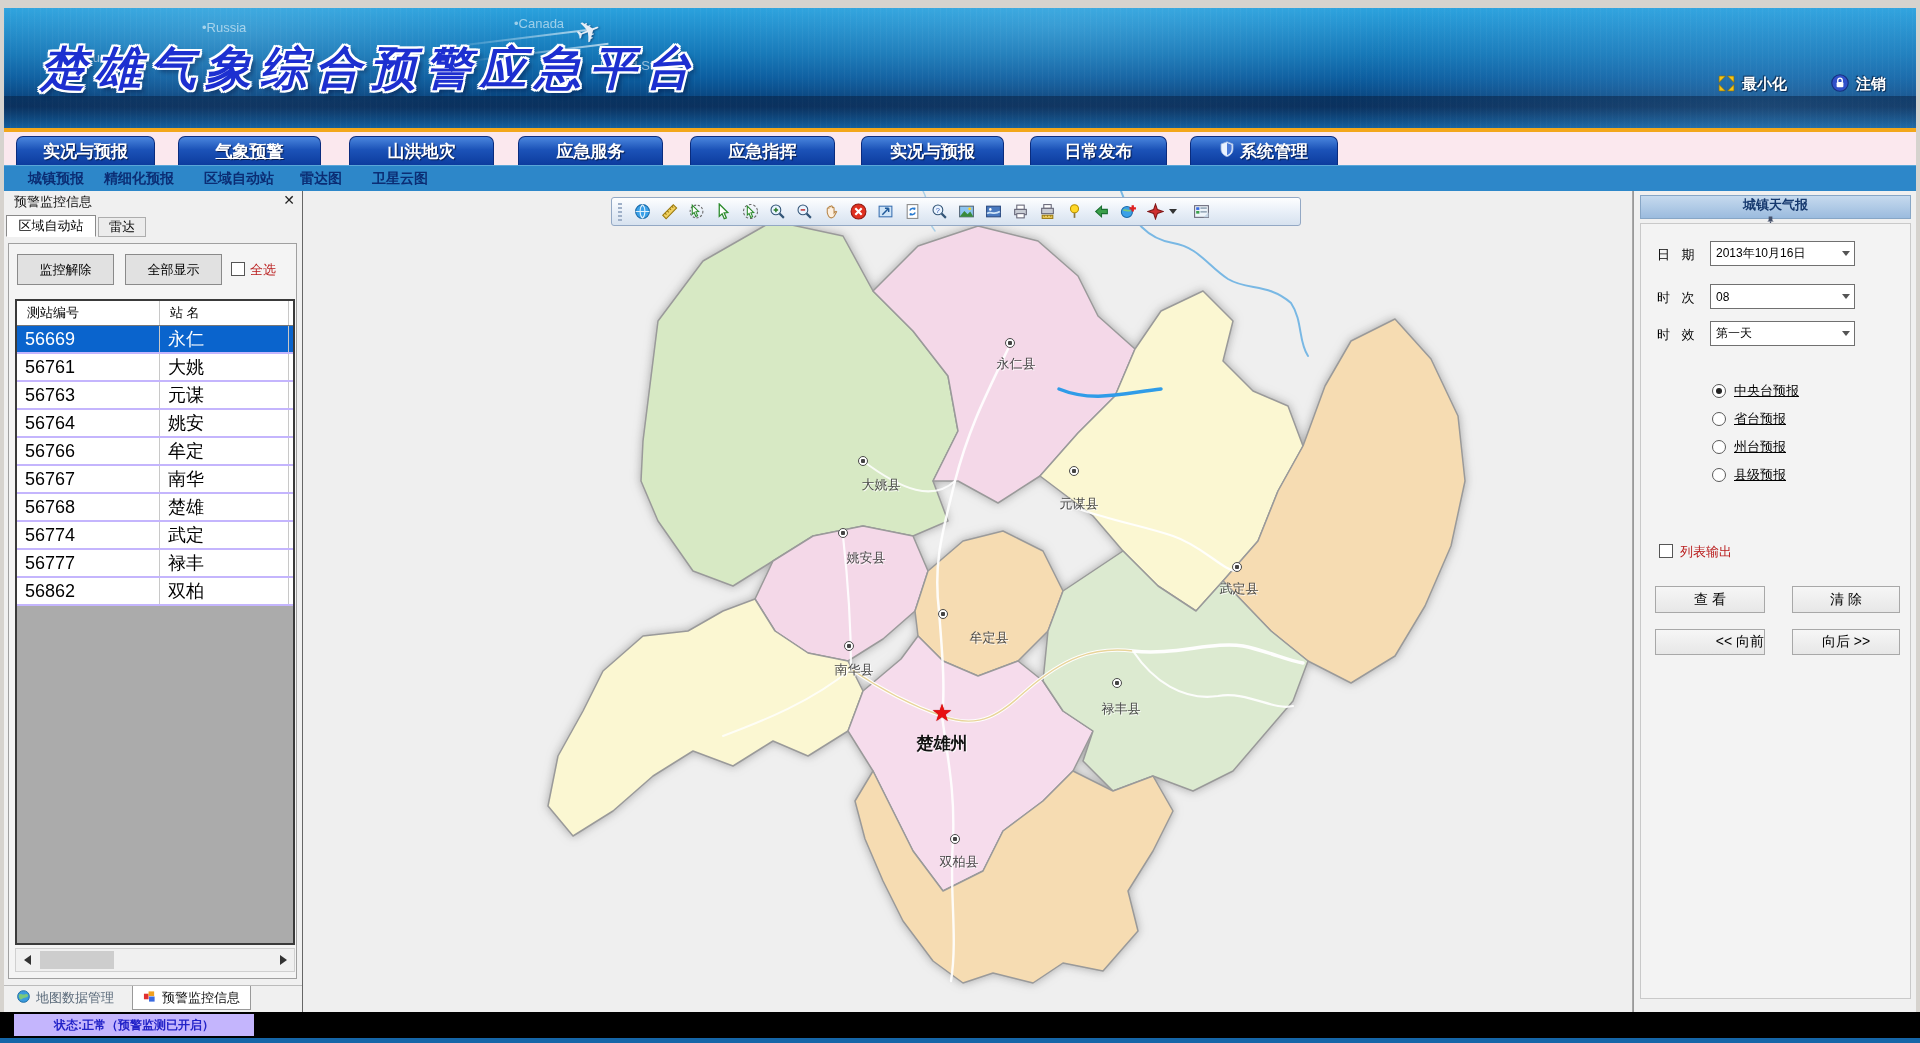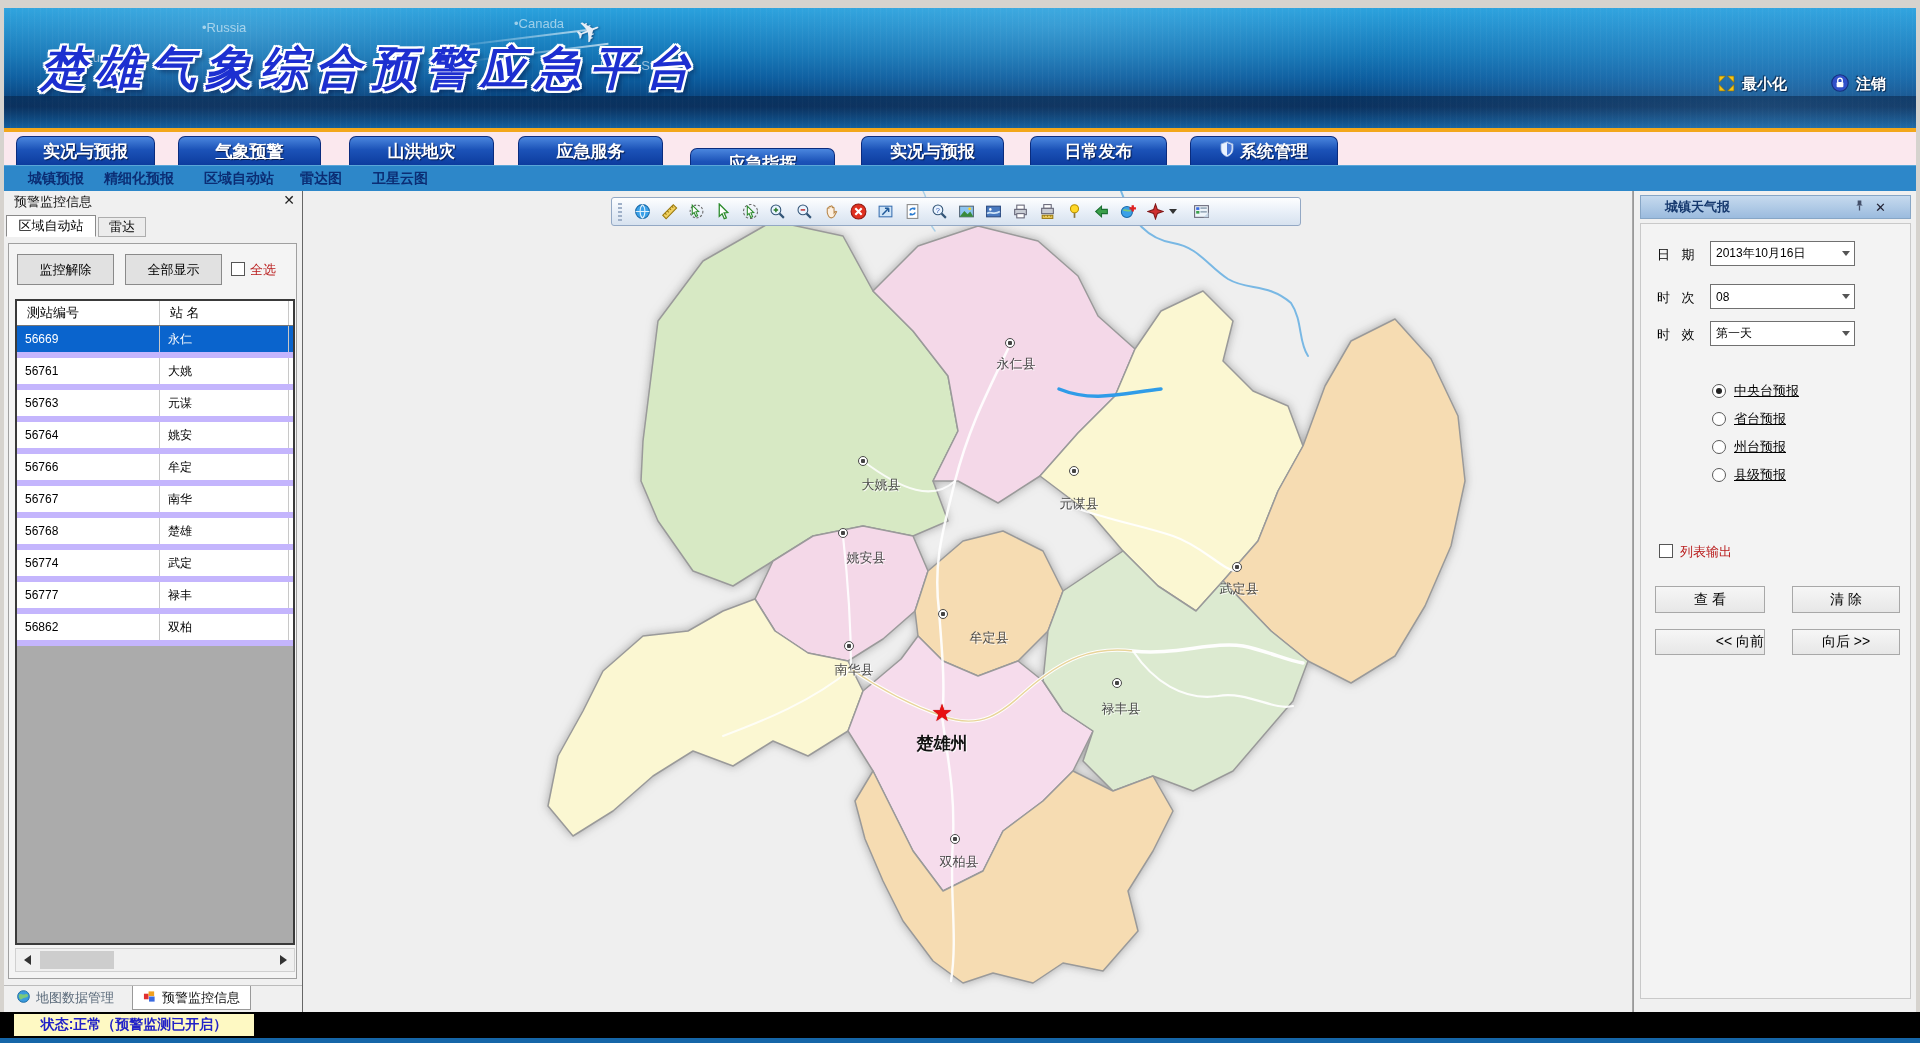--- a/index.html
+++ b/index.html
@@ -55,21 +55,21 @@
   .wbtn{position:absolute;background:#e1e1e1;border:1px solid #8a8a8a;font-size:13px;color:#000;
     display:flex;align-items:center;justify-content:center;cursor:pointer;box-sizing:border-box;}
   .cbx{position:absolute;width:14px;height:14px;background:#fff;border:1px solid #555;box-sizing:border-box;cursor:pointer;}
   .cbx-label{position:absolute;font-size:13px;color:#b91c1c;}
   #station-table{left:6px;top:55px;width:280px;height:646px;border:2px solid #3a3a3a;background:#ababab;
     box-sizing:border-box;overflow:hidden;}
   #station-table table{border-collapse:collapse;width:100%;table-layout:fixed;background:#fff;}
   #station-table th{font-weight:normal;text-align:left;font-size:13px;color:#000;background:#fff;
     border-bottom:1px solid #777;height:24px;padding:0 0 0 10px;border-right:1px solid #c8c8c8;
     overflow:hidden;white-space:nowrap;}
-  #station-table td{font-size:12px;color:#000;height:26px;padding:0 12px 0 8px;border-bottom:6px solid #c4b5fd;
+  #station-table td{font-size:18px;color:#000;height:26px;padding:0 12px 0 8px;border-bottom:2px solid #c4b5fd;
     border-right:1px solid #c8c8c8;overflow:hidden;white-space:nowrap;cursor:default;}
   #station-table tr.sel td{background:#0a64cd;color:#fff;}
   .col1{width:132px;} .col2{width:118px;} .col3{width:26px;}
   #lp-hscroll{left:6px;top:704px;width:280px;height:24px;background:#f0f0f0;border:1px solid #d0d0d0;box-sizing:border-box;}
   .scroll-arrow{position:absolute;top:2px;width:18px;height:18px;display:flex;align-items:center;justify-content:center;cursor:pointer;}
   .tri-l{width:0;height:0;border-top:5px solid transparent;border-bottom:5px solid transparent;border-right:7px solid #333;}
   .tri-r{width:0;height:0;border-top:5px solid transparent;border-bottom:5px solid transparent;border-left:7px solid #333;}
   #lp-thumb{left:24px;top:2px;width:74px;height:18px;background:#cdcdcd;cursor:pointer;}
   #bottom-tabs{left:0;top:794px;width:298px;height:27px;background:#f0f0f0;border-top:1px solid #bbb;}
   .btab{position:absolute;top:0;height:24px;display:flex;align-items:center;gap:6px;font-size:13px;
@@ -91,40 +91,40 @@
     text-shadow:1px 1px 0 rgba(255,255,255,.9);white-space:nowrap;pointer-events:none;}
   .county-label.major{font-size:17px;font-weight:bold;color:#111;}
   .town-marker{position:absolute;width:10px;height:10px;transform:translate(-50%,-50%);border:1.5px solid #4a4a4a;
     border-radius:50%;background:radial-gradient(circle at 50% 50%, #444 0 2px, #fff 2.5px);box-sizing:border-box;pointer-events:none;}
   #chuxiong-star{position:absolute;transform:translate(-50%,-50%);font-size:24px;color:#e81010;
     text-shadow:0 0 1px #900;pointer-events:none;}
 
   
   #right-panel{left:1633px;top:191px;width:283px;height:821px;background:#f0f0f0;border-left:1px solid #999;box-sizing:border-box;}
   #rp-header{left:6px;top:4px;width:271px;height:24px;background:linear-gradient(180deg,#c6daee,#9bbbde);
-    border:1px solid #87a6c6;display:flex;align-items:center;box-sizing:border-box;padding:0 24px;}
+    border:1px solid #87a6c6;display:flex;align-items:center;box-sizing:border-box;padding:0 24px;flex-direction:column;}
   #rp-title{font-size:13px;font-weight:bold;color:#16396e;flex:1;}
   #rp-box{left:6px;top:32px;width:271px;height:776px;background:#f3f3f3;border:1px solid #c9c9c9;box-sizing:border-box;}
   .rp-label{position:absolute;font-size:13px;color:#000;letter-spacing:4px;}
   .combo{position:absolute;height:25px;background:#fff;border:1px solid #707070;box-sizing:border-box;
     display:flex;align-items:center;cursor:pointer;}
   .combo .val{flex:1;font-size:12px;color:#000;padding-left:5px;white-space:nowrap;overflow:hidden;}
   .combo .dd{width:16px;display:flex;align-items:center;justify-content:center;}
   .dd-tri{width:0;height:0;border-left:4px solid transparent;border-right:4px solid transparent;border-top:5px solid #555;}
   .radio-row{position:absolute;display:flex;align-items:center;gap:8px;cursor:pointer;text-decoration:underline;}
   .radio{width:14px;height:14px;border:1px solid #5a5a5a;border-radius:50%;background:#fff;box-sizing:border-box;position:relative;}
   .radio.checked:after{content:"";position:absolute;left:3px;top:3px;width:6px;height:6px;border-radius:50%;background:#222;}
   .radio-label{font-size:13px;color:#000;}
   .rp-btn{position:absolute;background:linear-gradient(180deg,#f6f6f6,#e7e7e7);border:1px solid #a8a8a8;
     font-size:14px;color:#000;display:flex;align-items:center;justify-content:center;cursor:pointer;box-sizing:border-box;}
 
   
   #status-bar{left:0;top:1012px;width:1920px;height:26px;background:#000;}
-  #status-badge{left:14px;top:2px;width:240px;height:22px;background:#fef9c3;display:flex;align-items:center;
-    justify-content:center;font-size:14px;font-weight:bold;color:#2222c8;}
+  #status-badge{left:14px;top:2px;width:240px;height:22px;background:#c4b5fd;display:flex;align-items:center;
+    justify-content:center;font-size:12px;font-weight:bold;color:#2222c8;}
   #bottom-line{left:0;top:1038px;width:1920px;height:5px;background:#1566a8;}
 </style>
 </head>
 <body>
 
 <div id="app">
 
   <div id="header" class="abs">
     <span class="abs hmap-label hm1">•Russia</span>
     <span class="abs hmap-label hm2">Europe</span>
@@ -169,21 +169,21 @@
       </div>
     <div class="nav-tab" style="left:174px;width:143px;text-decoration:underline;">
         <span>气象预警</span>
       </div>
     <div class="nav-tab" style="left:345px;width:145px;">
         <span>山洪地灾</span>
       </div>
     <div class="nav-tab" style="left:514px;width:145px;">
         <span>应急服务</span>
       </div>
-    <div class="nav-tab" style="left:686px;width:145px;margin-top:12px;">
+    <div class="nav-tab" style="left:686px;width:145px;">
         <span>应急指挥</span>
       </div>
     <div class="nav-tab" style="left:857px;width:143px;">
         <span>实况与预报</span>
       </div>
     <div class="nav-tab" style="left:1026px;width:137px;">
         <span>日常发布</span>
       </div>
     <div class="nav-tab" style="left:1186px;width:148px;">
       <span>

